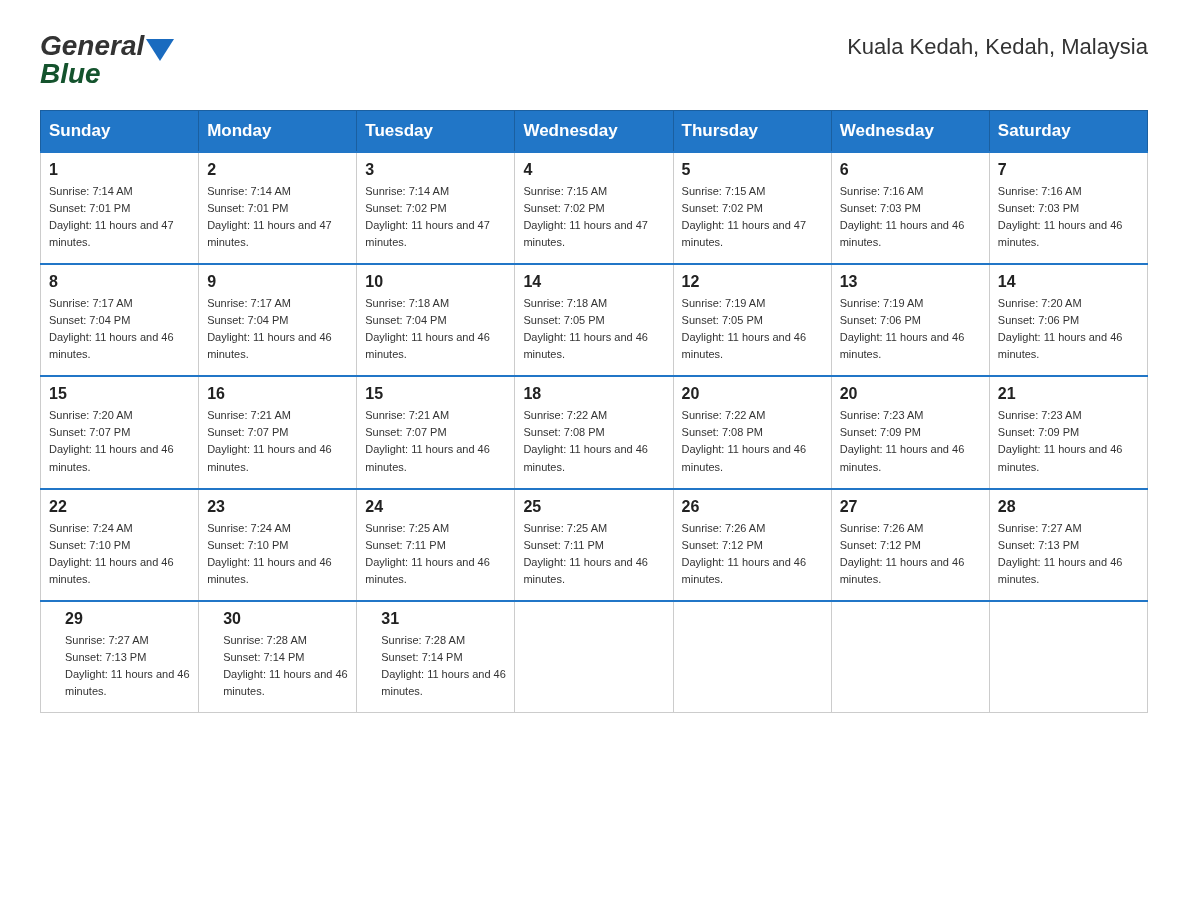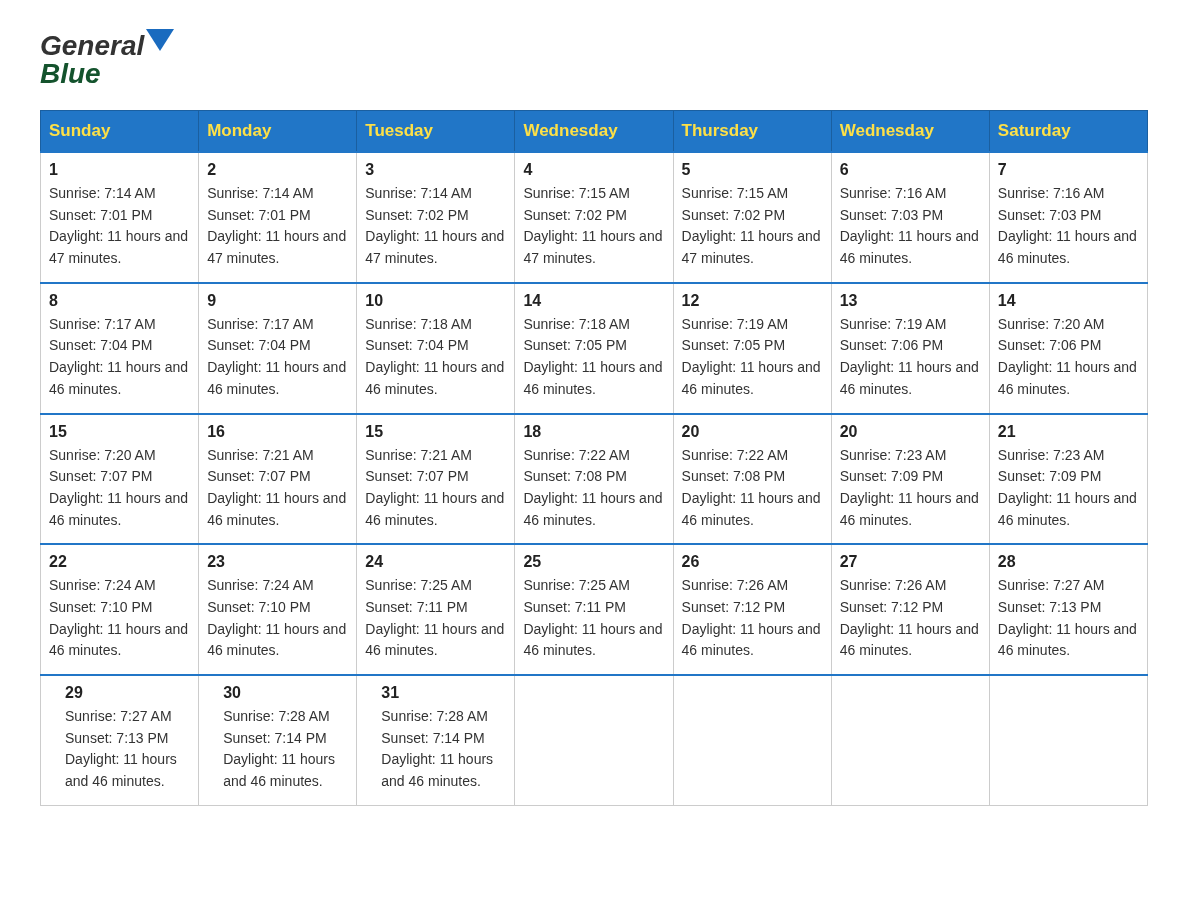--- a/index.html
+++ b/index.html
@@ -53,21 +53,21 @@
       color: #333;
       margin-top: 4px;
     }
     .calendar {
       width: 100%;
       border-collapse: collapse;
       table-layout: fixed;
     }
     .calendar thead th {
       background: #2176c7;
-      color: #fde047;
+      color: #ffffff;
       padding: 10px 8px;
       text-align: left;
       font-size: 17px;
       font-weight: bold;
       border: 1px solid #1a5fa0;
     }
     .calendar tbody td {
       vertical-align: top;
       padding: 8px 8px 12px 8px;
       border: 1px solid #ccc;
@@ -82,36 +82,36 @@
       padding-left: 24px;
     }
     .day-num {
       font-size: 16px;
       font-weight: bold;
       color: #222;
       display: block;
       margin-bottom: 4px;
     }
     .day-info {
-      font-size: 14px;
+      font-size: 11px;
       line-height: 1.55;
       color: #333;
     }
     .empty-cell {
       background: #ffffff;
       border-top: 2px solid #2176c7;
     }
     .logo-wrapper {
       display: flex;
       flex-direction: column;
       align-items: flex-start;
     }
     .logo-line1 {
       display: flex;
-      align-items: flex-start;
+      align-items: flex-end;
     }
     .logo-line2 {
       display: flex;
       align-items: center;
       margin-top: -4px;
     }
   </style>
 </head>
 <body>
 
@@ -119,20 +119,21 @@
   <div class="logo-wrapper">
     <div class="logo-line1">
       <span class="logo-text-general">General</span>
       <span class="logo-triangle"></span>
     </div>
     <div class="logo-line2">
       <span class="logo-text-blue">Blue</span>
     </div>
   </div>
   <div class="title-section">
+    <div class="location">Kuala Kedah, Kedah, Malaysia</div>
   </div>
 </div>
 
 <table class="calendar">
   <thead>
     <tr>
     <th>Sunday</th>
         <th>Monday</th>
         <th>Tuesday</th>
         <th>Wednesday</th>

